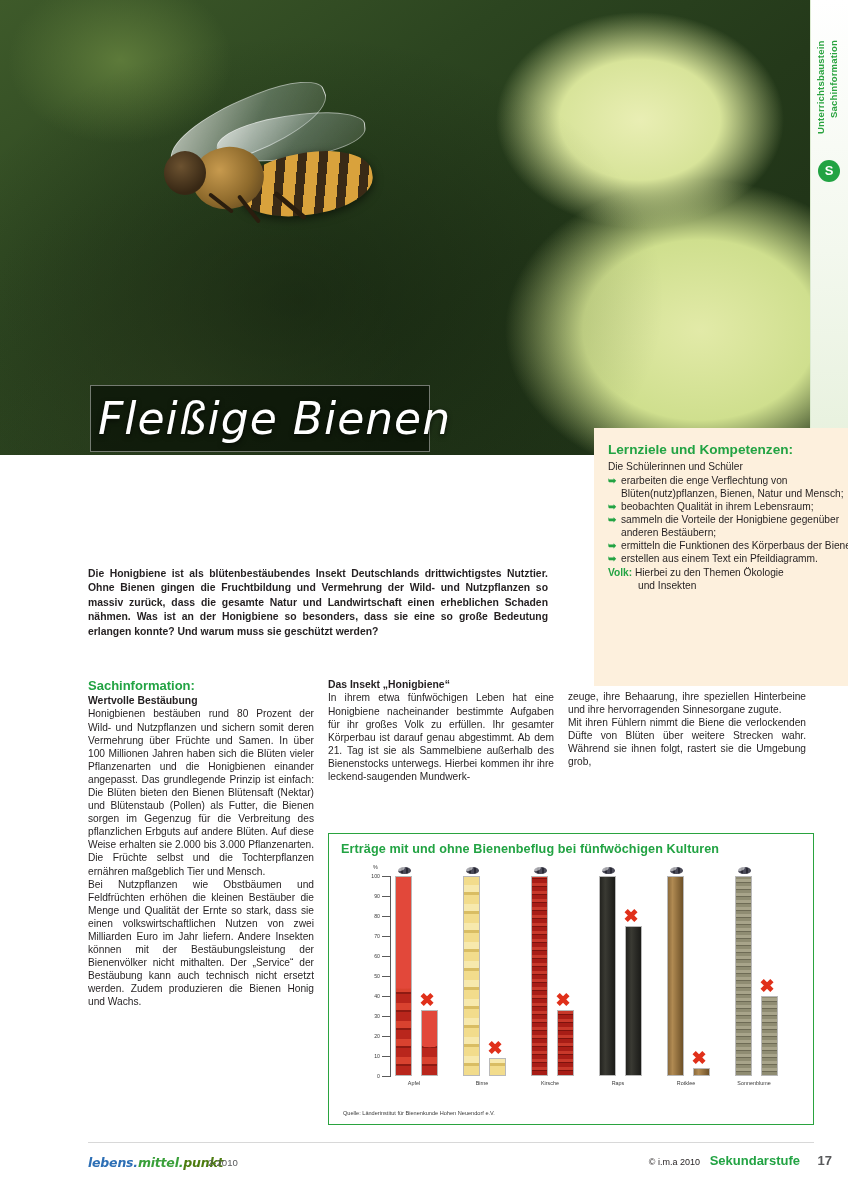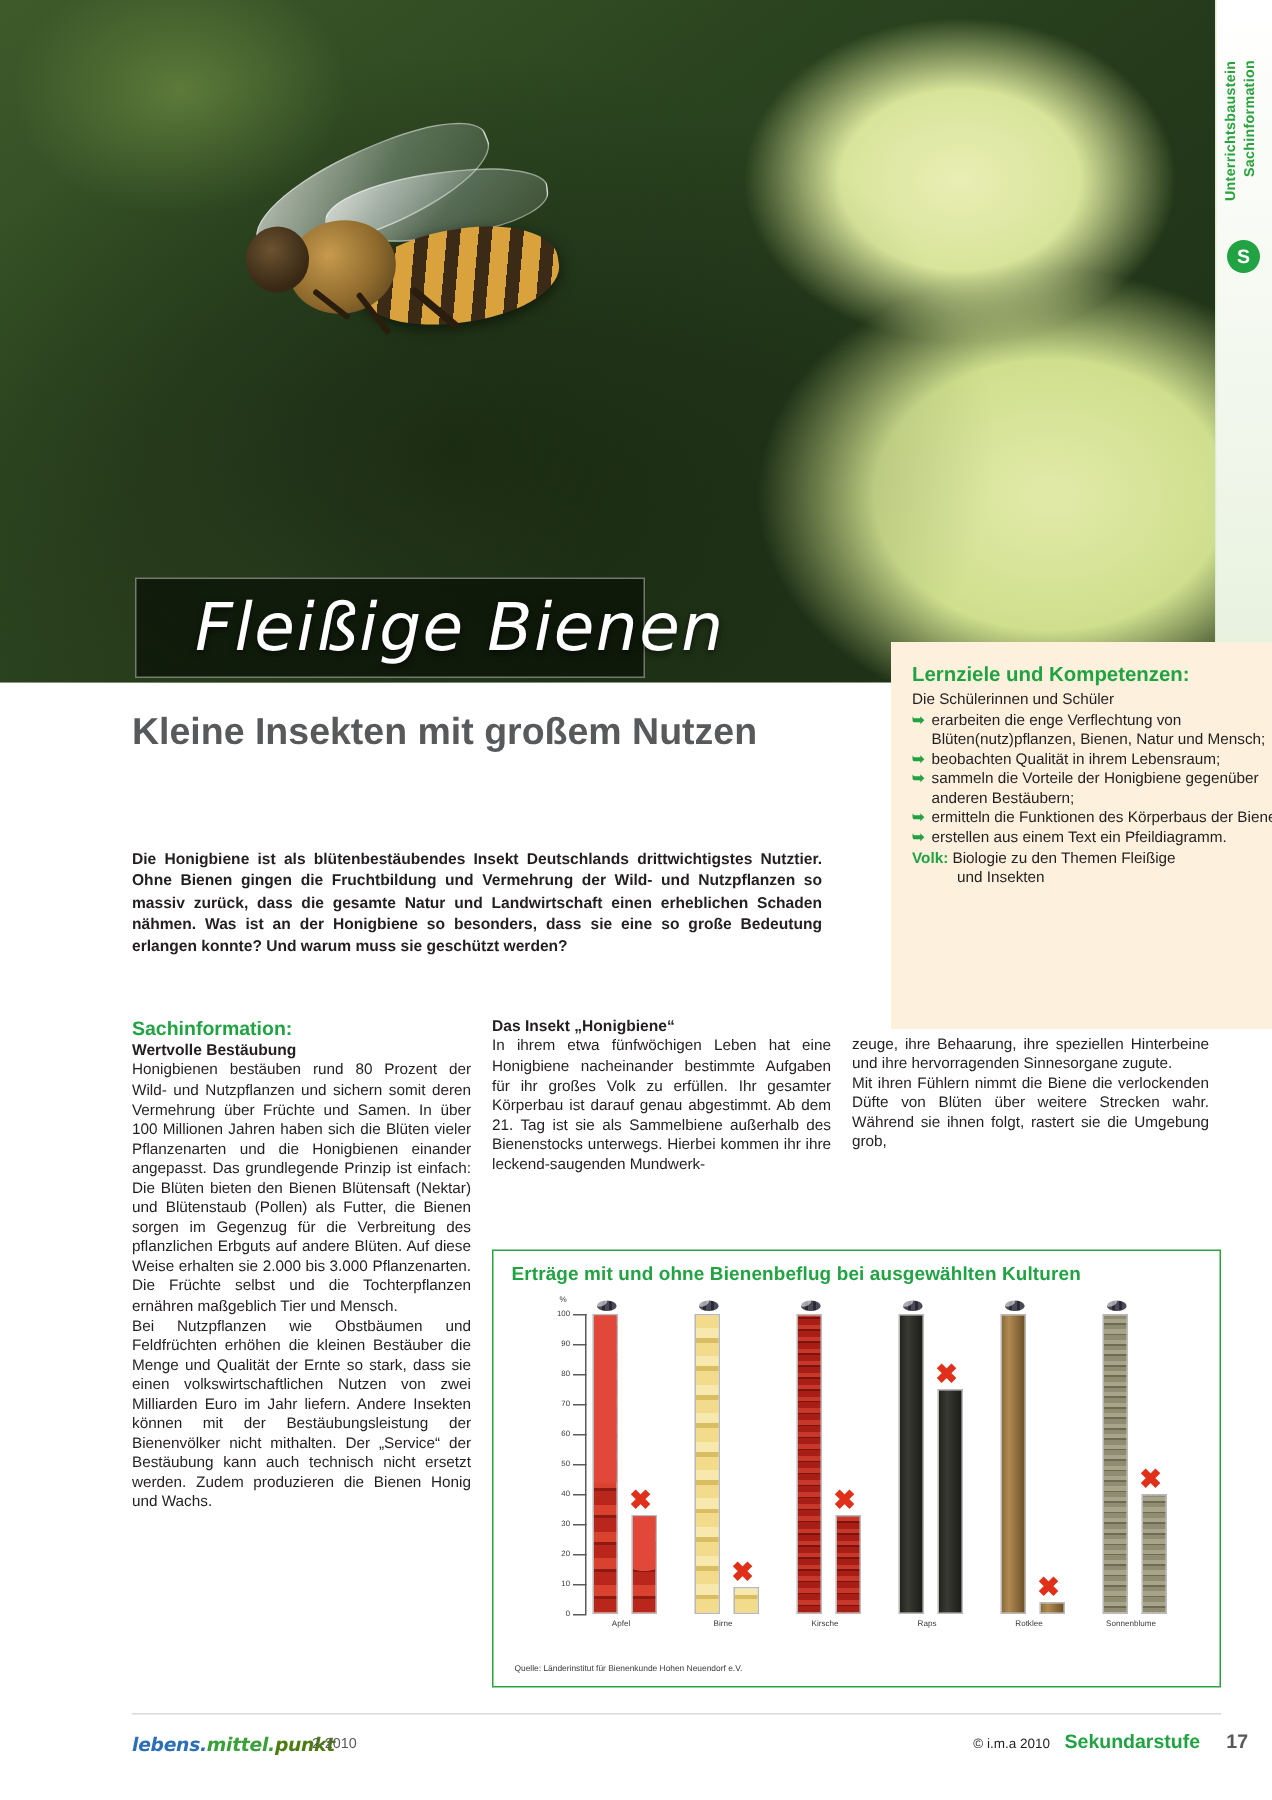--- a/index.html
+++ b/index.html
@@ -63,21 +63,20 @@
     border:1px solid rgba(255,255,255,.42);
     background: rgba(8,16,6,0.72);
   }
   .title-script {
     position:absolute; left:98px; top:388px; width:330px; height:62px;
     color:#fff; font-size:44px; line-height:62px;
     font-family:"DejaVu Sans", sans-serif;
     font-style: italic; font-weight:400; letter-spacing:1px;
     text-shadow:0 2px 5px rgba(0,0,0,.6);
     white-space:nowrap;
-    margin-left:32px;
   }
 
   
   .side-tab {
     position:absolute; right:0; top:0; width:38px; height:455px;
     background: linear-gradient(180deg, #ffffff 0%, #f3f8ee 55%, #e7f1dd 100%);
     border-left:1px solid #ddebd2;
   }
   .side-tab-text {
     position:absolute; right:4px; top:40px; width:30px; height:140px;
@@ -246,37 +245,36 @@
   </div>
 
   <div class="side-tab">
     <div class="side-tab-text">
       <span>Unterrichtsbaustein</span><br>
       <span>Sachinformation</span>
     </div>
     <div class="side-badge">S</div>
   </div>
 
-  <h1 class="headline">Kleine Insekten mit großem Nutzen</h1>
 
   <p class="lead">Die Honigbiene ist als blütenbestäubendes Insekt Deutschlands drittwichtigstes Nutztier. Ohne Bienen gingen die Fruchtbildung und Vermehrung der Wild- und Nutzpflanzen so massiv zurück, dass die gesamte Natur und Landwirtschaft einen erheblichen Schaden nähmen. Was ist an der Honigbiene so besonders, dass sie eine so große Bedeutung erlangen konnte? Und warum muss sie geschützt werden?</p>
 
   <div class="goals">
     <h3>Lernziele und Kompetenzen:</h3>
     <div class="sub">Die Schülerinnen und Schüler</div>
     <ul>
       <li><span class="arw">➥</span><span>erarbeiten die enge Verflechtung von Blüten(nutz)pflanzen, Bienen, Natur und Mensch;</span></li>
       <li><span class="arw">➥</span><span>beobachten Qualität in ihrem Lebensraum;</span></li>
       <li><span class="arw">➥</span><span>sammeln die Vorteile der Honigbiene gegenüber anderen Bestäubern;</span></li>
       <li><span class="arw">➥</span><span>ermitteln die Funktionen des Körperbaus der Biene;</span></li>
       <li><span class="arw">➥</span><span>erstellen aus einem Text ein Pfeildiagramm.</span></li>
     </ul>
     <div class="fach">
       <b>Volk:</b>
-      <span>Biologie zu den Themen Fleißige</span>
+      <span>Hierbei zu den Themen Ökologie</span>
       <span class="ind">und Insekten</span>
     </div>
   </div>
 
   <div class="col" id="col1">
     <h4 class="green">Sachinformation:</h4>
     <h4 class="bold">Wertvolle Bestäubung</h4>
     <p>Honigbienen bestäuben rund 80 Prozent der Wild- und Nutzpflanzen und sichern somit deren Vermehrung über Früchte und Samen. In über 100 Millionen Jahren haben sich die Blüten vieler Pflanzenarten und die Honigbienen einander angepasst. Das grundlegende Prinzip ist einfach: Die Blüten bieten den Bienen Blütensaft (Nektar) und Blütenstaub (Pollen) als Futter, die Bienen sorgen im Gegenzug für die Verbreitung des pflanzlichen Erbguts auf andere Blüten. Auf diese Weise erhalten sie 2.000 bis 3.000 Pflanzenarten. Die Früchte selbst und die Tochterpflanzen ernähren maßgeblich Tier und Mensch.</p>
     <p>Bei Nutzpflanzen wie Obstbäumen und Feldfrüchten erhöhen die kleinen Bestäuber die Menge und Qualität der Ernte so stark, dass sie einen volkswirtschaftlichen Nutzen von zwei Milliarden Euro im Jahr liefern. Andere Insekten können mit der Bestäubungsleistung der Bienenvölker nicht mithalten. Der „Service“ der Bestäubung kann auch technisch nicht ersetzt werden. Zudem produzieren die Bienen Honig und Wachs.</p>
   </div>
@@ -285,21 +283,21 @@
     <h4 class="bold">Das Insekt „Honigbiene“</h4>
     <p>In ihrem etwa fünfwöchigen Leben hat eine Honigbiene nacheinander bestimmte Aufgaben für ihr großes Volk zu erfüllen. Ihr gesamter Körperbau ist darauf genau abgestimmt. Ab dem 21. Tag ist sie als Sammelbiene außerhalb des Bienenstocks unterwegs. Hierbei kommen ihr ihre leckend-saugenden Mundwerk-</p>
   </div>
 
   <div class="col" id="col3">
     <p>zeuge, ihre Behaarung, ihre speziellen Hinterbeine und ihre hervorragenden Sinnesorgane zugute.</p>
     <p>Mit ihren Fühlern nimmt die Biene die verlockenden Düfte von Blüten über weitere Strecken wahr. Während sie ihnen folgt, rastert sie die Umgebung grob,</p>
   </div>
 
   <div class="chart-box">
-    <div class="chart-title">Erträge mit und ohne Bienenbeflug bei ausgewählten Kulturen</div>
+    <div class="chart-title">Erträge mit und ohne Bienenbeflug bei fünfwöchigen Kulturen</div>
     <div class="plot">
       <div class="ypct">%</div>
       <div class="yaxis" id="yaxis">
         <div class="spine"></div>
       <div class="tick" style="top: 200px;"></div>
           <div class="tlab" style="top: 200px;">0</div>
           <div class="tick" style="top: 180px;"></div>
           <div class="tlab" style="top: 180px;">10</div>
           <div class="tick" style="top: 160px;"></div>
           <div class="tlab" style="top: 160px;">20</div>

